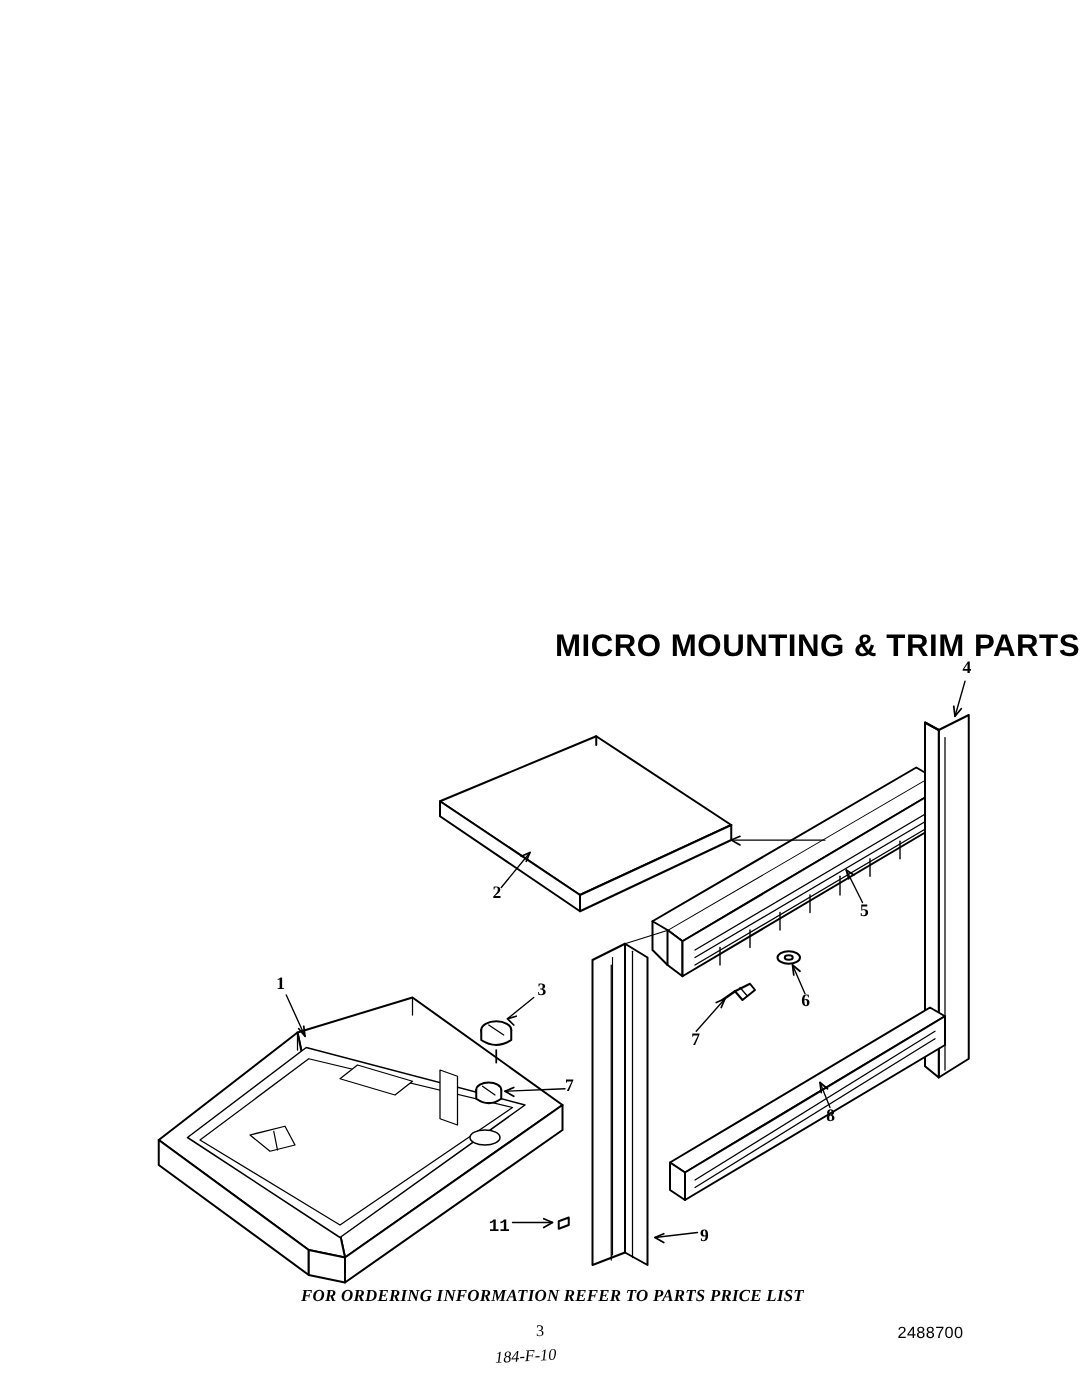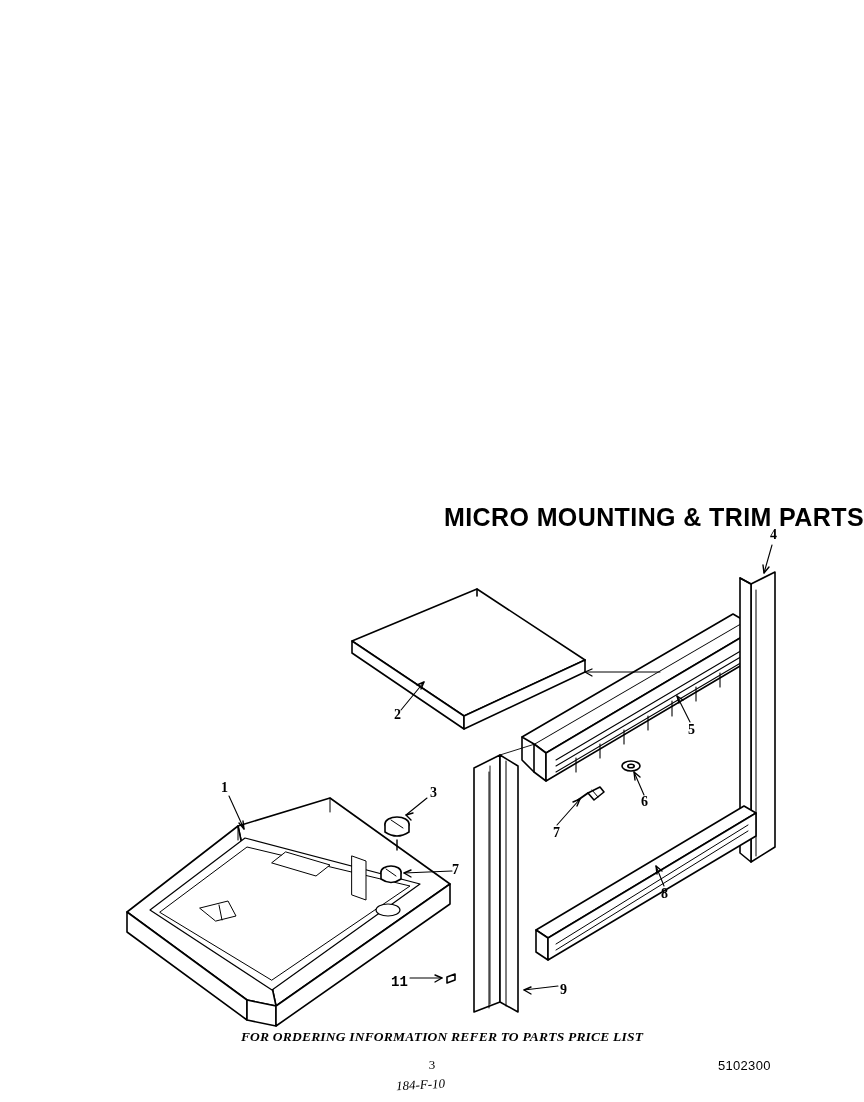--- a/index.html
+++ b/index.html
@@ -244,15 +244,15 @@
   <div class="callout" style="left:641px; top:794px;">6</div>
   <div class="callout" style="left:553px; top:825px;">7</div>
   <div class="callout" style="left:661px; top:886px;">8</div>
   <div class="callout" style="left:560px; top:982px;">9</div>
   <div class="callout" style="left:452px; top:862px;">7</div>
   <div class="callout" style="left:391px; top:974px;font-family:Liberation Mono, monospace;">11</div>
 
   <div id="footer-note">FOR ORDERING INFORMATION REFER TO PARTS PRICE LIST</div>
   <div id="page-number">3</div>
   <div id="form-code">184-F-10</div>
-  <div id="document-number">5102300</div>
+  <div id="document-number">2488700</div>
 
 </div>
 
 </body></html>

